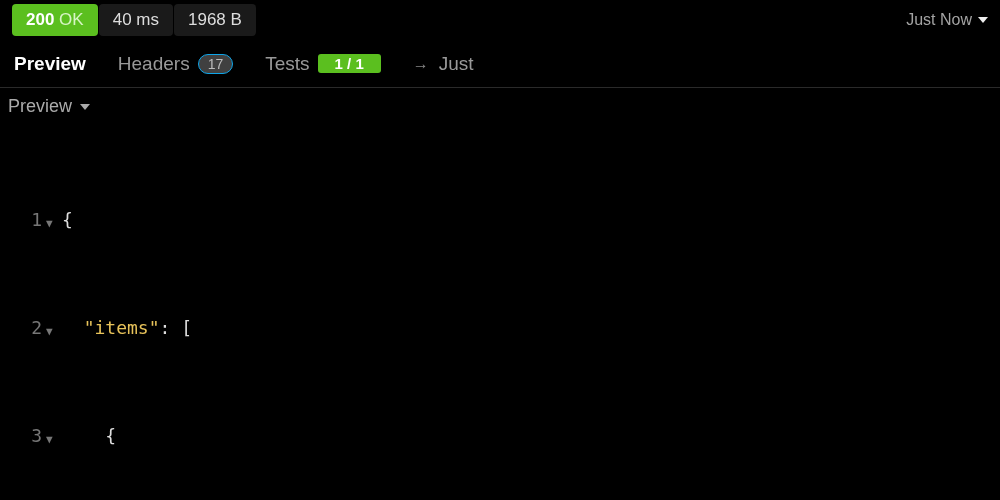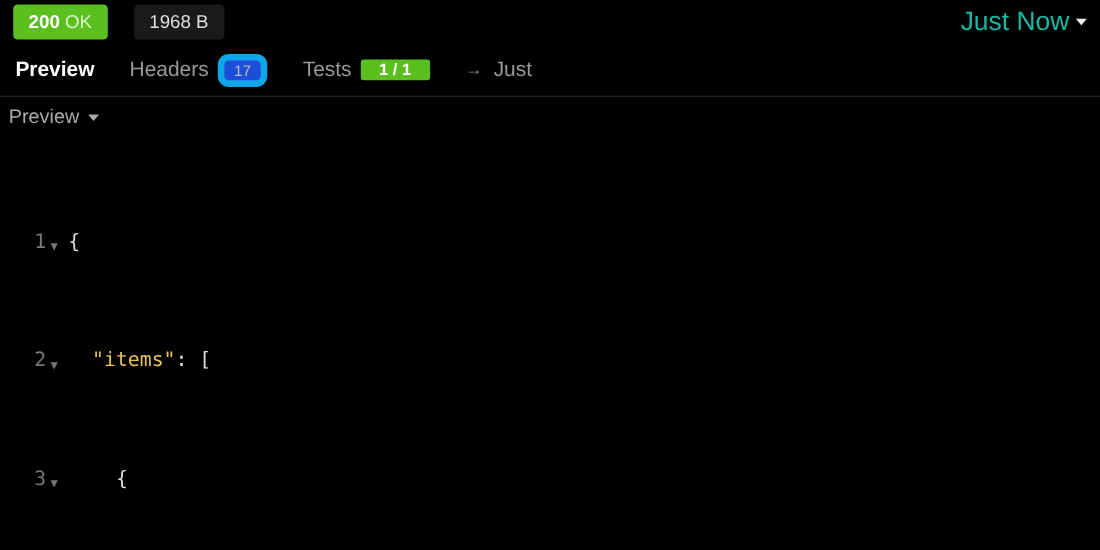--- a/index.html
+++ b/index.html
@@ -6,42 +6,43 @@
   body {
     background: #000;
     font-family: -apple-system, BlinkMacSystemFont, "Segoe UI", sans-serif;
     color: #ccc;
     width: 1000px;
     height: 500px;
     overflow: hidden;
   }
   .status-bar {
     display: flex;
-    padding: 4px 12px;
+    align-items: center;
+    padding: 16px 12px;
     height: 40px;
-    gap: 24px;
+    gap: 1px;
   }
   .status-pill {
     padding: 6px 14px;
     border-radius: 4px;
     background: #1a1a1a;
     color: #ddd;
     font-size: 17px;
     font-weight: 500;
   }
   .status-ok {
     background: #5bbf1f;
     color: #fff;
     font-weight: 600;
   }
   .status-ok .ok-text { color: #d7f5c5; font-weight: 500; }
   .spacer { flex: 1; }
   .timestamp {
-    color: #14b8a6;
-    font-size: 24px;
+    color: #a3a3a3;
+    font-size: 16px;
     display: flex;
     align-items: center;
     gap: 6px;
     cursor: pointer;
   }
   .caret-down {
     width: 0; height: 0;
     border-left: 5px solid transparent;
     border-right: 5px solid transparent;
     border-top: 6px solid #eee;
@@ -58,22 +59,22 @@
     font-size: 19px;
     color: #999;
     cursor: pointer;
     display: flex;
     align-items: center;
     gap: 8px;
     padding: 10px 2px;
   }
   .tab.active { color: #fff; font-weight: 600; }
   .count-badge {
-    background: #1d4ed8;
-    border: 6px solid #0ea5e9;
+    background: #404040;
+    border: 1px solid #0ea5e9;
     border-radius: 10px;
     font-size: 14px;
     padding: 1px 9px;
     color: #bbb;
   }
   .green-badge {
     background: #5bbf1f;
     color: #fff;
     border-radius: 3px;
     padding: 1px 17px;
@@ -119,20 +120,21 @@
   .key { color: #e8c35a; }
 </style>
 </head>
 <body>
 
 <div class="status-bar">
   <div class="status-pill status-ok">
     <span>200</span>
     <span class="ok-text">OK</span>
   </div>
+  <div class="status-pill">40 ms</div>
   <div class="status-pill">1968 B</div>
   <div class="spacer"></div>
   <div class="timestamp">
     <span>Just Now</span>
     <span class="caret-down"></span>
   </div>
 </div>
 
 <div class="tabs">
   <div class="tab active">Preview</div>

